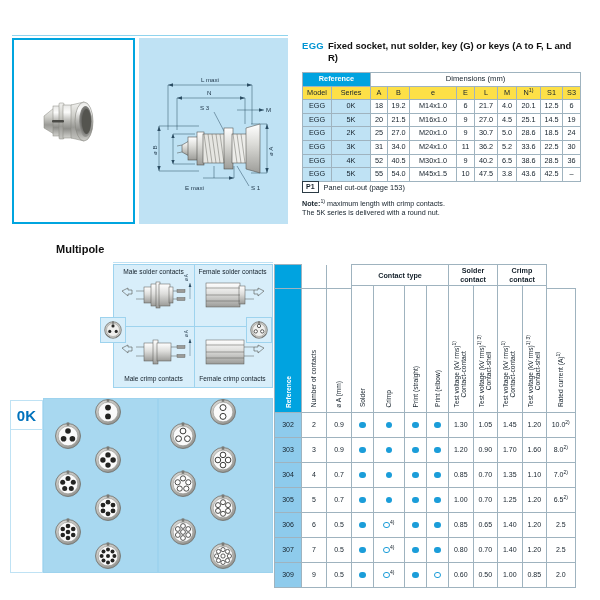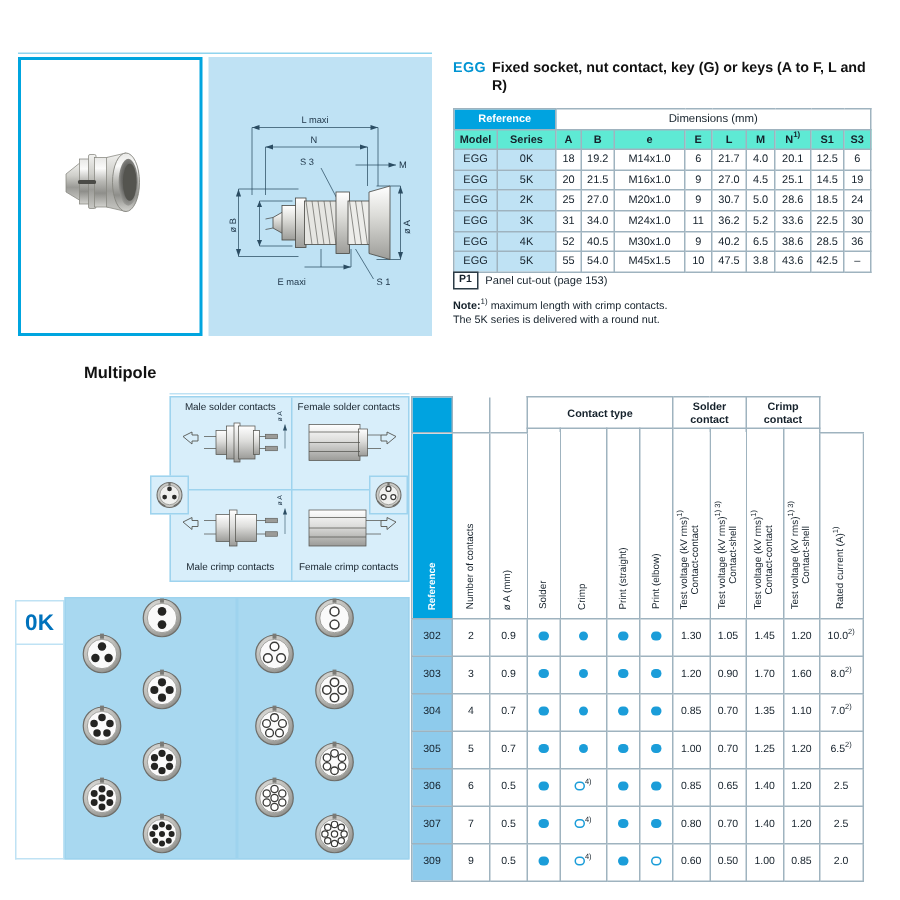--- a/index.html
+++ b/index.html
@@ -45,21 +45,21 @@
     font-size:7.3px;color:#15212b;
   }
   .dim-tbl td,.dim-tbl th{
     border:0.8px solid #9fb3bf;padding:0;text-align:center;
     height:12.6px;line-height:12.6px;font-weight:normal;
   }
   .dim-tbl .hd-ref{
     background:#00a3e0;color:#ffffff;font-weight:bold;font-size:7.3px;
   }
   .dim-tbl .hd-dim{background:#ffffff;color:#15212b;font-size:7.6px;}
-  .dim-tbl .sub{background:#5eead4;color:#15212b;font-weight:bold;}
+  .dim-tbl .sub{background:#fde047;color:#15212b;font-weight:normal;}
   .dim-tbl .cel-model{background:#bfe2f4;color:#15212b;}
   .dim-tbl .cel-series{background:#bfe2f4;color:#15212b;}
   .dim-tbl .cel{background:#ffffff;}
   .dim-tbl sup{font-size:5.3px;vertical-align:super;line-height:0;}
 
   
   .p1-row{position:absolute;left:302px;top:181px;font-size:7.4px;color:#15212b;}
   .p1-box{
     display:inline-block;border:0.9px solid #2b3b45;padding:0px 3px;
     font-weight:bold;font-size:7px;line-height:10px;margin-right:5px;
@@ -277,21 +277,21 @@
         <text x="127" y="74">M</text>
         <text x="46" y="152">E maxi</text>
         <text x="112" y="152">S 1</text>
         <text transform="translate(18,117) rotate(-90)">ø B</text>
         <text transform="translate(134,118) rotate(-90)">ø A</text>
       </g>
     </svg>
   </div>
 
   <div class="egg-head">
-    <span class="egg-code">EGG</span><span class="egg-title">Fixed socket, nut contact, key (G) or keys (A to F, L and R)</span>
+    <span class="egg-code">EGG</span><span class="egg-title">Fixed socket, nut solder, key (G) or keys (A to F, L and R)</span>
   </div>
 
   <table class="dim-tbl">
     <tbody>
       <tr>
         <td class="hd-ref" colspan="2" style="width:66px">Reference</td>
         <td class="hd-dim" colspan="9" style="width:200px">Dimensions (mm)</td>
       </tr>
       <tr>
         <td class="sub" style="width:28px">Model</td>

